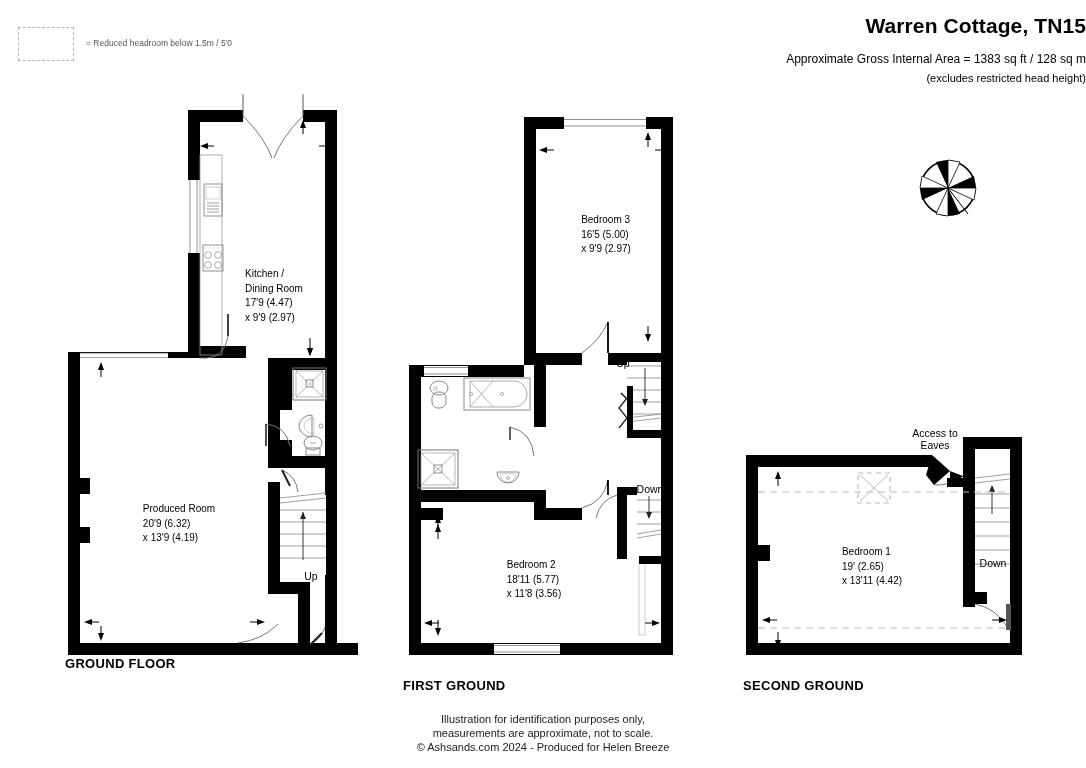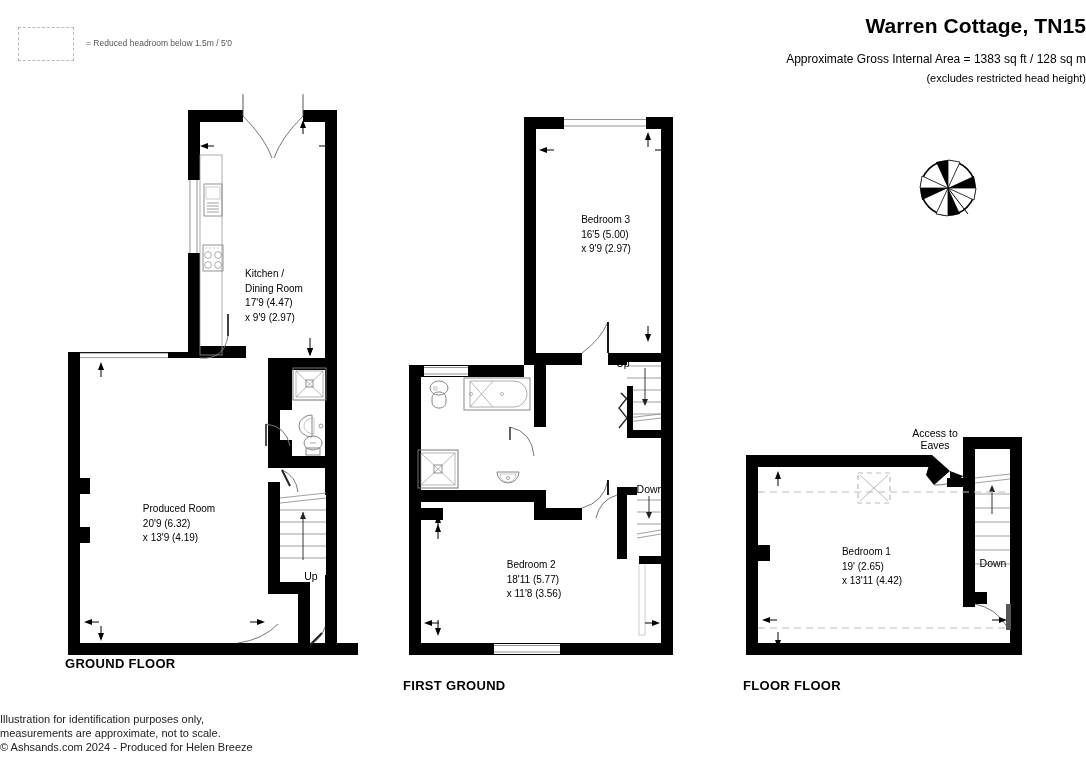--- a/index.html
+++ b/index.html
@@ -76,21 +76,21 @@
     font-weight: bold;
     letter-spacing: 0.3px;
     white-space: nowrap;
   }
   
   .footer {
     position: absolute;
     left: 0;
     top: 712px;
     width: 1086px;
-    text-align: left;
+    text-align: center;
     font-size: 11px;
     line-height: 14px;
     color: #222222;
   }
   
   .room-label {
     position: absolute;
     font-size: 10px;
     line-height: 14.5px;
     white-space: nowrap;
@@ -492,21 +492,21 @@
 
   <div class="mini-label" style="left:311px; top:570px;">Up</div>
   <div class="mini-label" style="left:623px; top:357px;">Up</div>
   <div class="mini-label" style="left:650px; top:483px;">Down</div>
   <div class="mini-label" style="left:993px; top:557px;">Down</div>
   <div class="mini-label" style="left:935px; top:427px;">Access to</div>
   <div class="mini-label" style="left:935px; top:439px;">Eaves</div>
 
   <div class="floor-caption" style="left:65px; top:656px;">GROUND FLOOR</div>
   <div class="floor-caption" style="left:403px; top:678px;">FIRST GROUND</div>
-  <div class="floor-caption" style="left:743px; top:678px;">FLOOR FLOOR</div>
+  <div class="floor-caption" style="left:743px; top:678px;">SECOND GROUND</div>
 
   <div class="footer">
     <div>Illustration for identification purposes only,</div>
     <div>measurements are approximate, not to scale.</div>
     <div>© Ashsands.com 2024 - Produced for Helen Breeze</div>
   </div>
 
 </div>
 
 </body></html>

